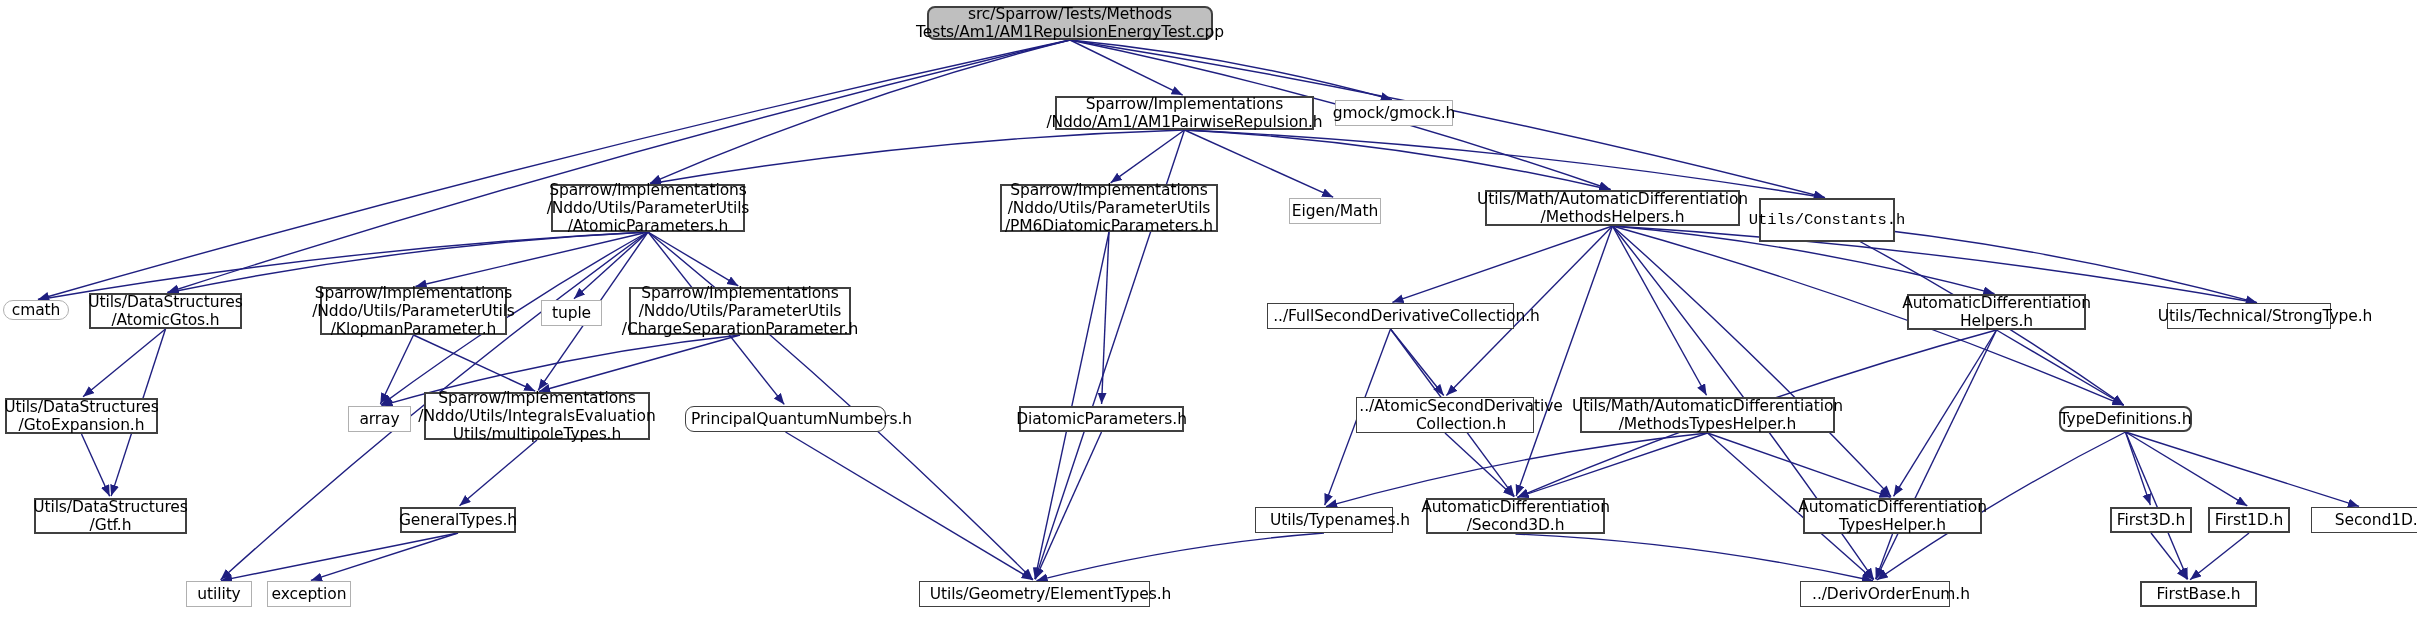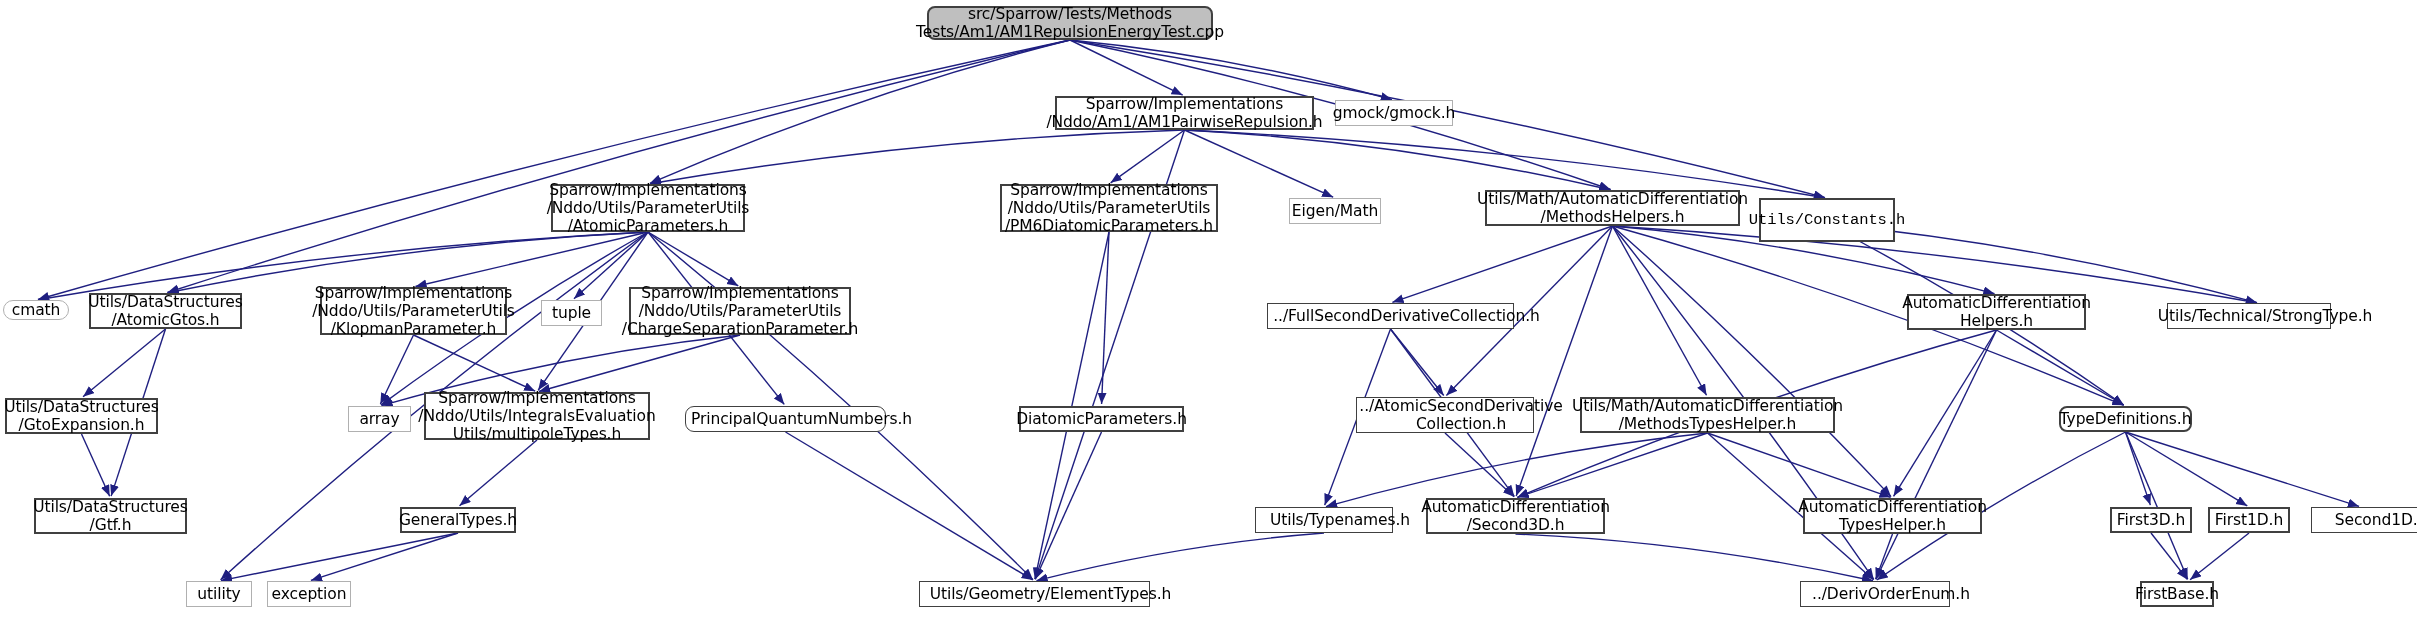--- a/index.html
+++ b/index.html
@@ -167,14 +167,14 @@
 /Second3D.h</div>
     <div class="node b-thick" style="left: 1803px; top: 498px; width: 179px; height: 36px;">AutomaticDifferentiation
 TypesHelper.h</div>
     <div class="node b-thick" style="left: 2110px; top: 507px; width: 82px; height: 26px;">First3D.h</div>
     <div class="node b-thick" style="left: 2208px; top: 507px; width: 82px; height: 26px;">First1D.h</div>
     <div class="node b-thin" style="left: 2311px; top: 507px; width: 108px; height: 26px;">Second1D.h</div>
     <div class="node b-light" style="left: 186px; top: 581px; width: 66px; height: 26px;">utility</div>
     <div class="node b-light" style="left: 267px; top: 581px; width: 84px; height: 26px;">exception</div>
     <div class="node b-thin" style="left: 919px; top: 581px; width: 231px; height: 26px;">Utils/Geometry/ElementTypes.h</div>
     <div class="node b-thin" style="left: 1800px; top: 581px; width: 150px; height: 26px;">../DerivOrderEnum.h</div>
-    <div class="node b-thick" style="left: 2140px; top: 581px; width: 74px; height: 26px;">FirstBase.h</div>
+    <div class="node b-thick" style="left: 2140px; top: 581px; width: 117px; height: 26px;">FirstBase.h</div>
   </div>
 
 </body></html>

